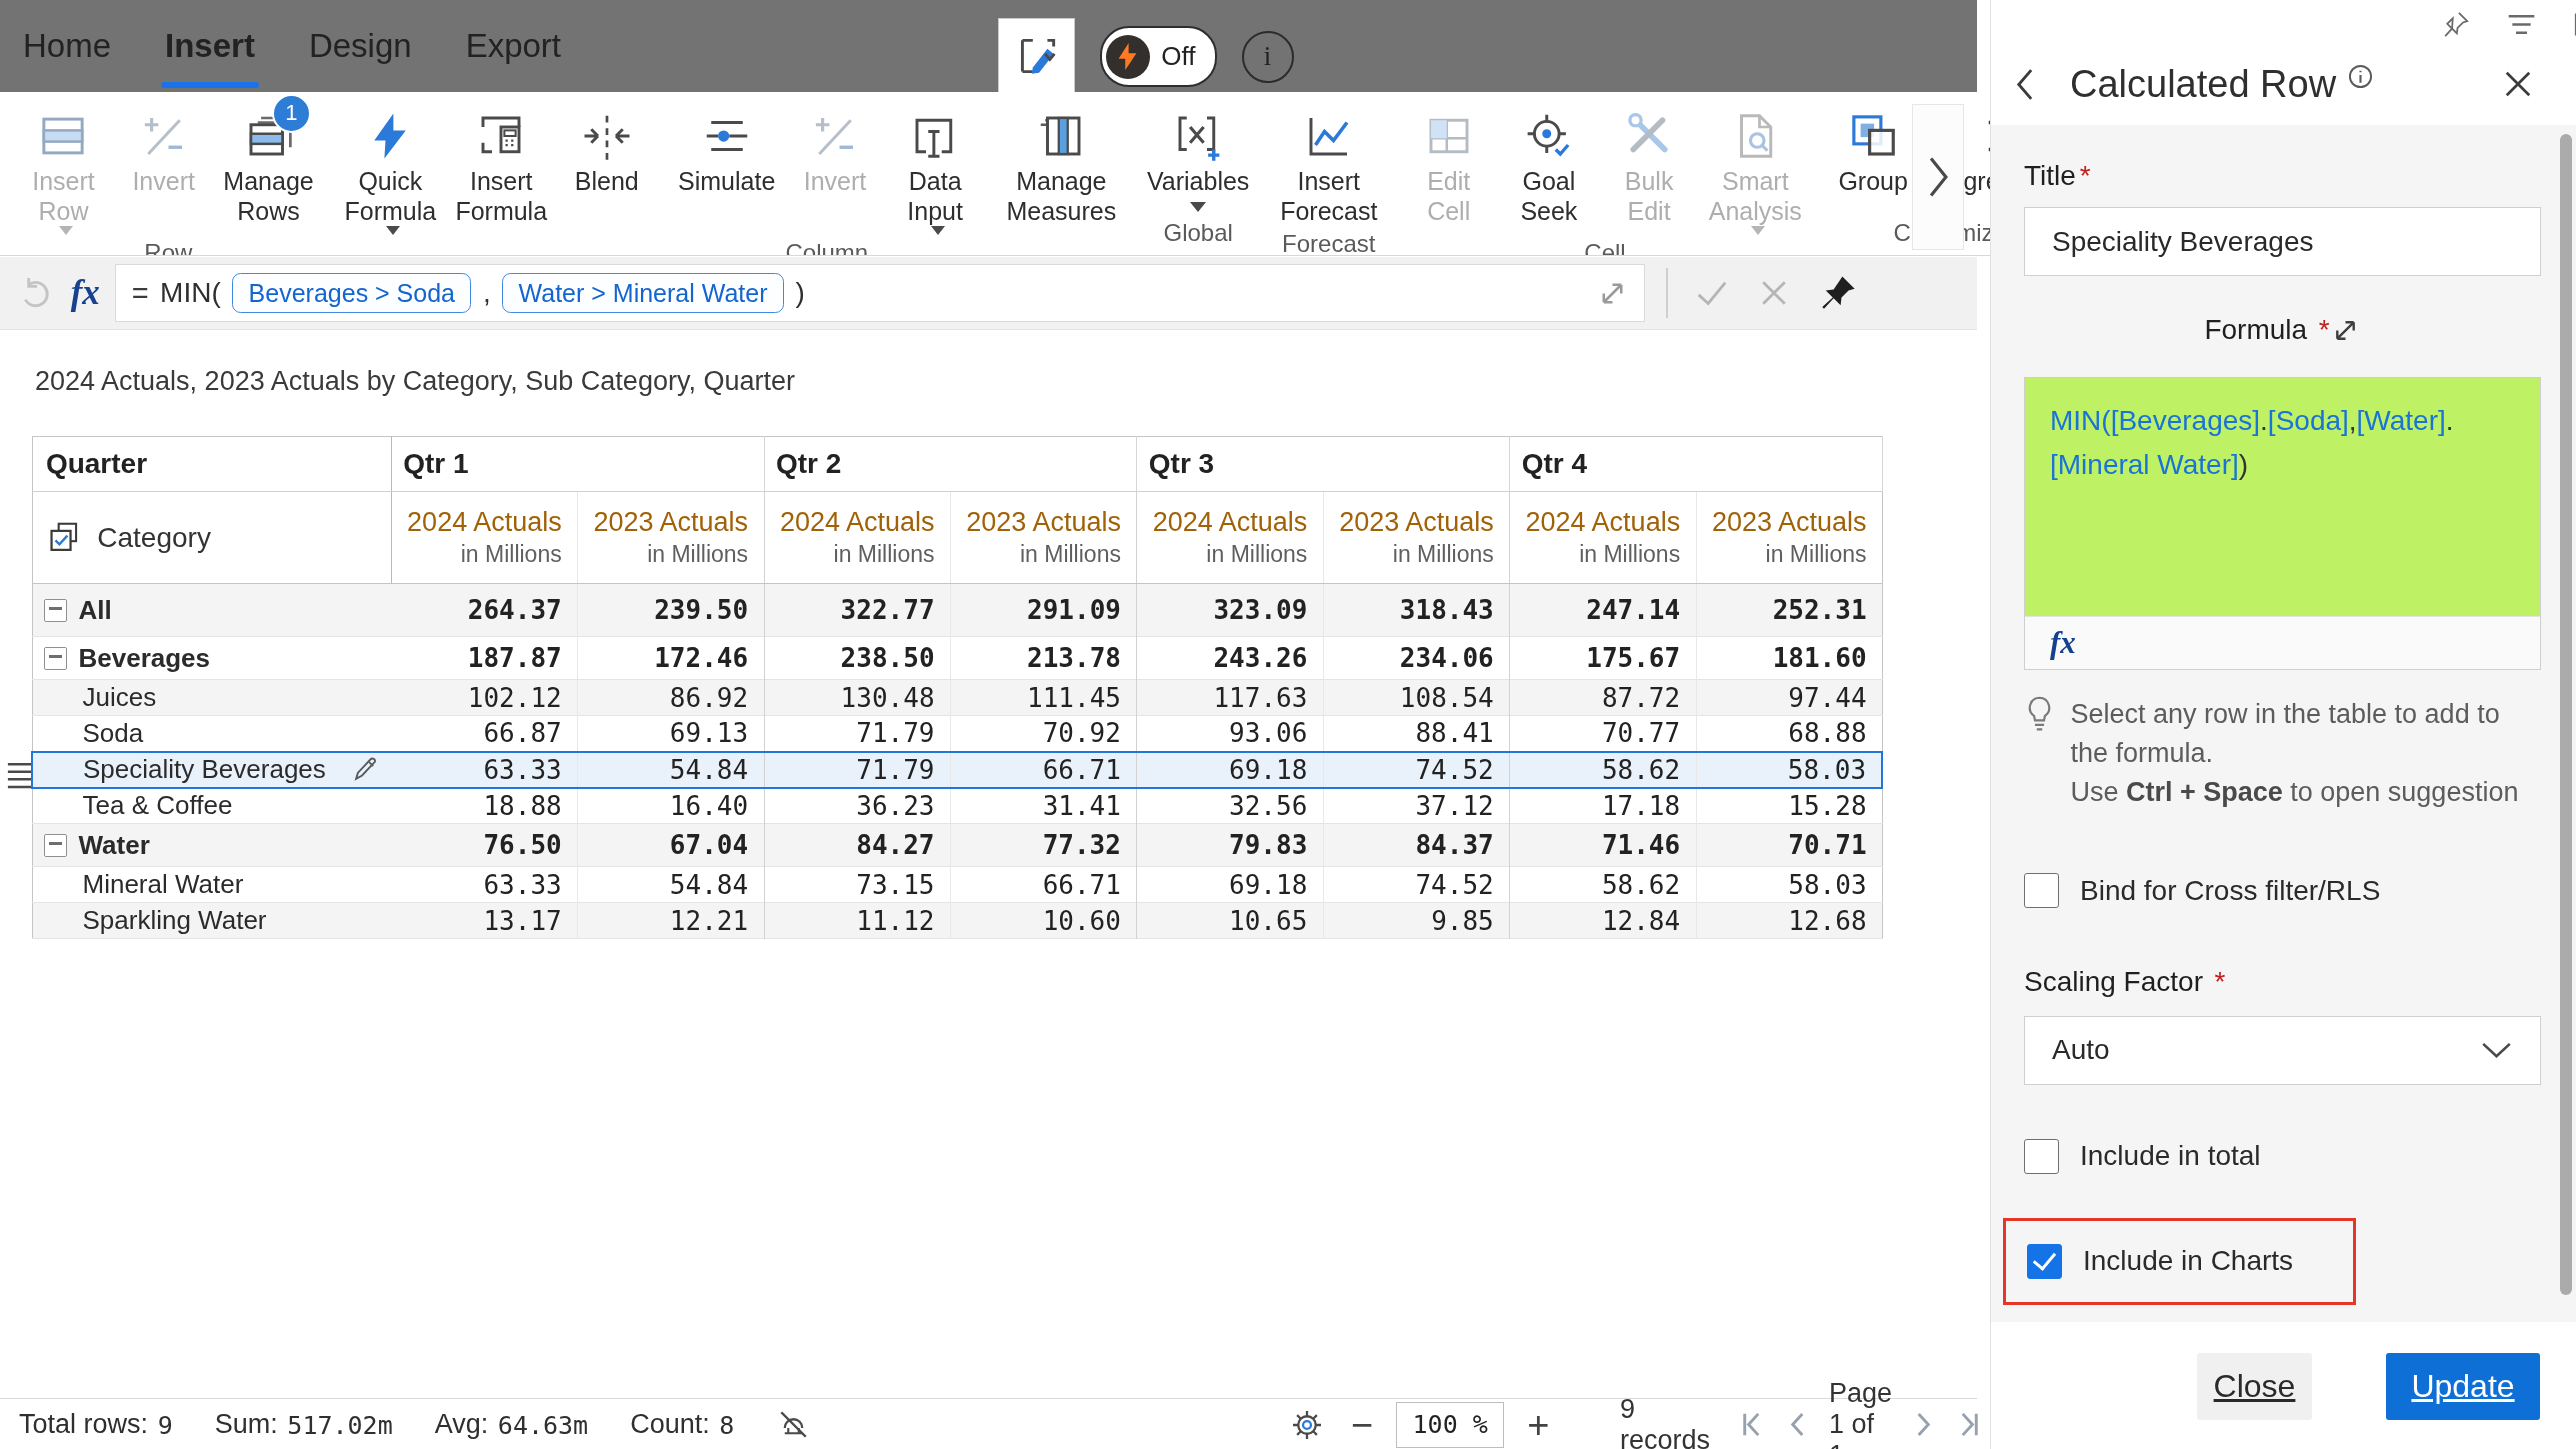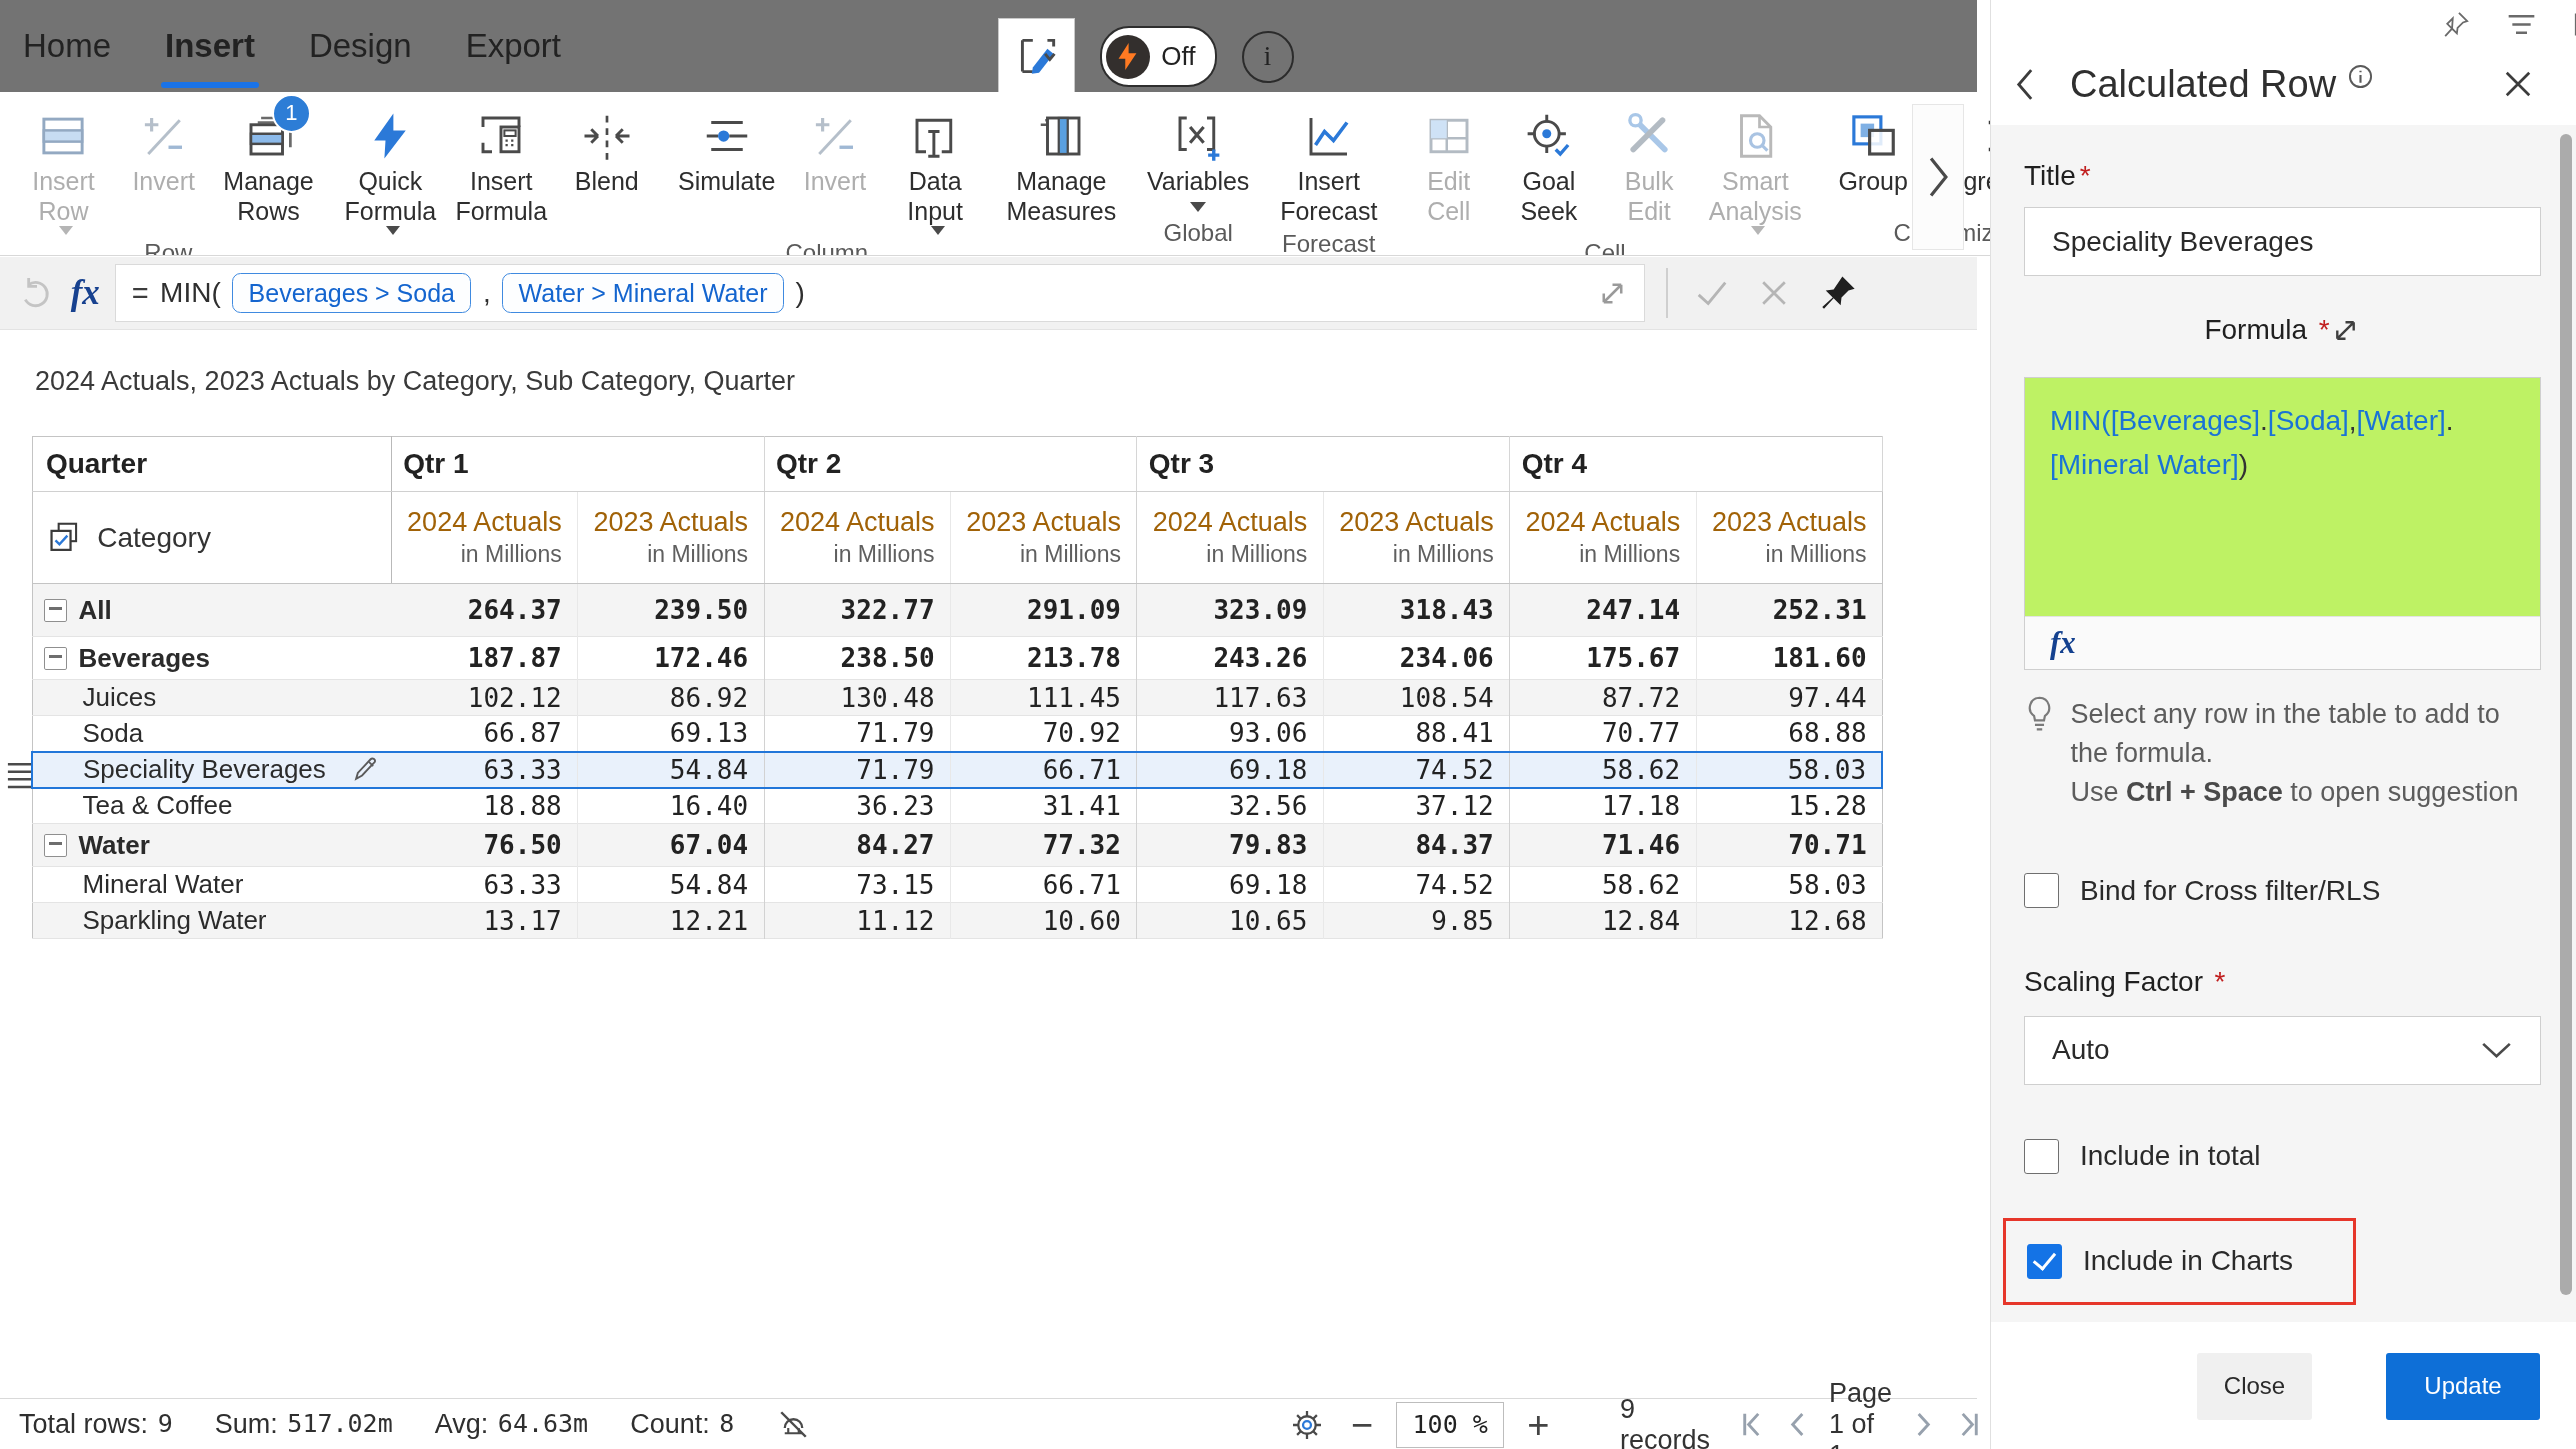--- a/index.html
+++ b/index.html
@@ -87,21 +87,21 @@
   .colx::after{content:"";position:absolute;left:3.8px;right:3.8px;top:7.7px;height:2.4px;background:#6e6e6e;}
   tr.sel td{background:#e9f1fb !important;border-top:2.9px solid #2176d9;border-bottom:2.9px solid #2176d9;}
   tr.sel td:first-child{border-left:2.9px solid #2176d9;}
   tr.sel td:last-child{border-right:2.9px solid #2176d9;}
   .drag-handle{position:absolute;left:5.8px;top:430px;cursor:grab;}
 
   
   .statusbar{position:absolute;left:0;top:1398px;width:1977px;height:51px;border-top:1.9px solid #d9d9d9;background:#fff;
              display:flex;align-items:center;font-size:27px;color:#2f2f2f;}
   .stats{display:flex;align-items:center;gap:42px;padding-left:19px;}
-  .stat{display:flex;align-items:flex-start;gap:9.6px;}
+  .stat{display:flex;align-items:flex-end;gap:9.6px;}
   .stat .sv{font-family:"DejaVu Sans Mono",monospace;font-size:25px;}
   .zoomctl{position:absolute;left:1286px;display:flex;align-items:center;gap:23px;}
   .zbtn{font-size:38px;color:#444;line-height:38px;cursor:pointer;}
   .zoombox{width:106px;height:44px;border:1.9px solid #bdbdbd;display:flex;align-items:center;justify-content:center;
            font-size:25px;color:#222;font-family:"DejaVu Sans Mono",monospace;background:#fff;}
   .recctl{position:absolute;left:1620px;display:flex;align-items:center;gap:27px;}
   .pagenav{display:flex;align-items:center;gap:19px;color:#8f9aa6;}
   .pagetext{color:#333;font-size:27px;}
 
   
@@ -134,21 +134,21 @@
   .cblabel{font-size:28px;color:#2a2a2a;}
   .row-bind{margin-top:61px;}
   .scaling-label{margin-top:58px;}
   .selectbox{margin-top:17.3px;height:67px;background:#fff;border:1.9px solid #cfcfcf;display:flex;align-items:center;
              justify-content:space-between;padding:0 27px;font-size:28px;color:#2a2a2a;cursor:pointer;}
   .row-total{margin-top:54px;}
   .redbox{margin-top:44px;margin-left:-21px;display:inline-flex;border:3.8px solid #e6362a;padding:23px 60px 23px 21px;background:transparent;}
   .panel-scrollbar{position:absolute;right:3.8px;top:134px;width:12.5px;height:1161px;border-radius:6.7px;background:#ababab;}
   .panel-footer{position:absolute;left:0;top:1322px;width:586px;height:128px;background:#fff;display:flex;align-items:center;
                 justify-content:flex-end;gap:74px;padding-right:37px;box-sizing:border-box;}
-  .btn{height:67px;display:flex;align-items:center;justify-content:center;font-size:24px;cursor:pointer;border-radius:2.9px;}
+  .btn{height:67px;display:flex;align-items:center;justify-content:center;font-size:32px;cursor:pointer;border-radius:2.9px;text-decoration:underline;}
   .btn-close{width:115px;background:#f0f0f0;color:#2a2a2a;}
   .btn-update{width:154px;background:#0e6fd7;color:#fff;}
 </style>
 </head>
 <body>
 
 <div class="app">
 
   <div class="menubar">
     <div class="tabs">

